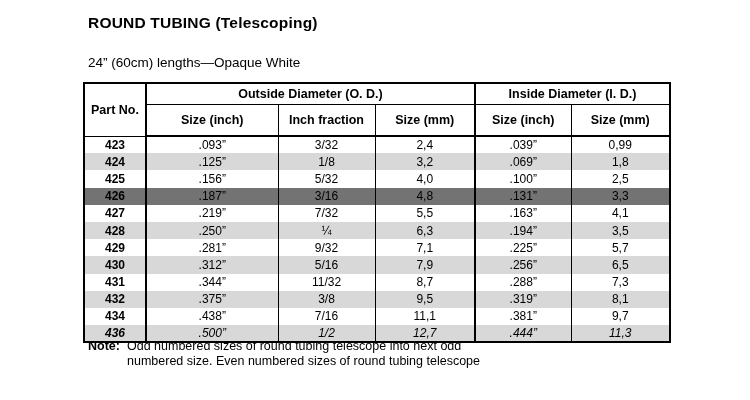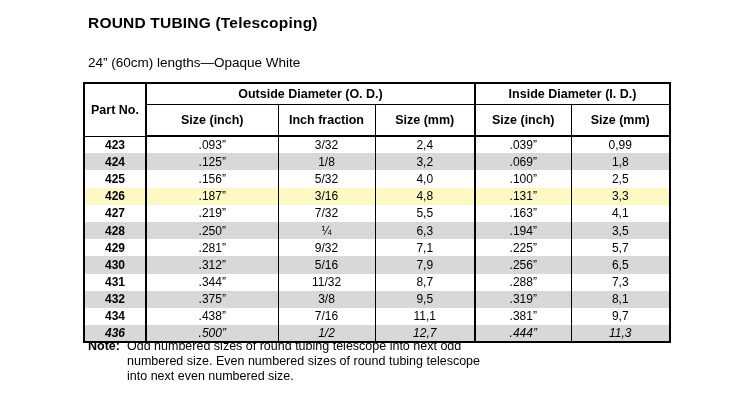--- a/index.html
+++ b/index.html
@@ -104,21 +104,21 @@
     <td>1,8</td>
   </tr>
         <tr>
     <td class="part thick-r">425</td>
     <td>.156”</td>
     <td>5/32</td>
     <td class="thick-r">4,0</td>
     <td>.100”</td>
     <td>2,5</td>
   </tr>
-        <tr style="background: #fef9c3;">
+        <tr style="background: #737373;">
     <td class="part thick-r">426</td>
     <td>.187”</td>
     <td>3/16</td>
     <td class="thick-r">4,8</td>
     <td>.131”</td>
     <td>3,3</td>
   </tr>
         <tr>
     <td class="part thick-r">427</td>
     <td>.219”</td>
@@ -184,17 +184,16 @@
     <td>11,3</td>
   </tr>
       </tbody>
   </table>
 
   <div class="note">
     <span class="note-label">Note:</span>
     <span class="note-body">
       <div class="note-line">Odd numbered sizes of round tubing telescope into next odd</div>
       <div class="note-line">numbered size. Even numbered sizes of round tubing telescope</div>
-      <div class="note-line">into next even numbered size.</div>
     </span>
   </div>
 
 </div>
 
 </body></html>

